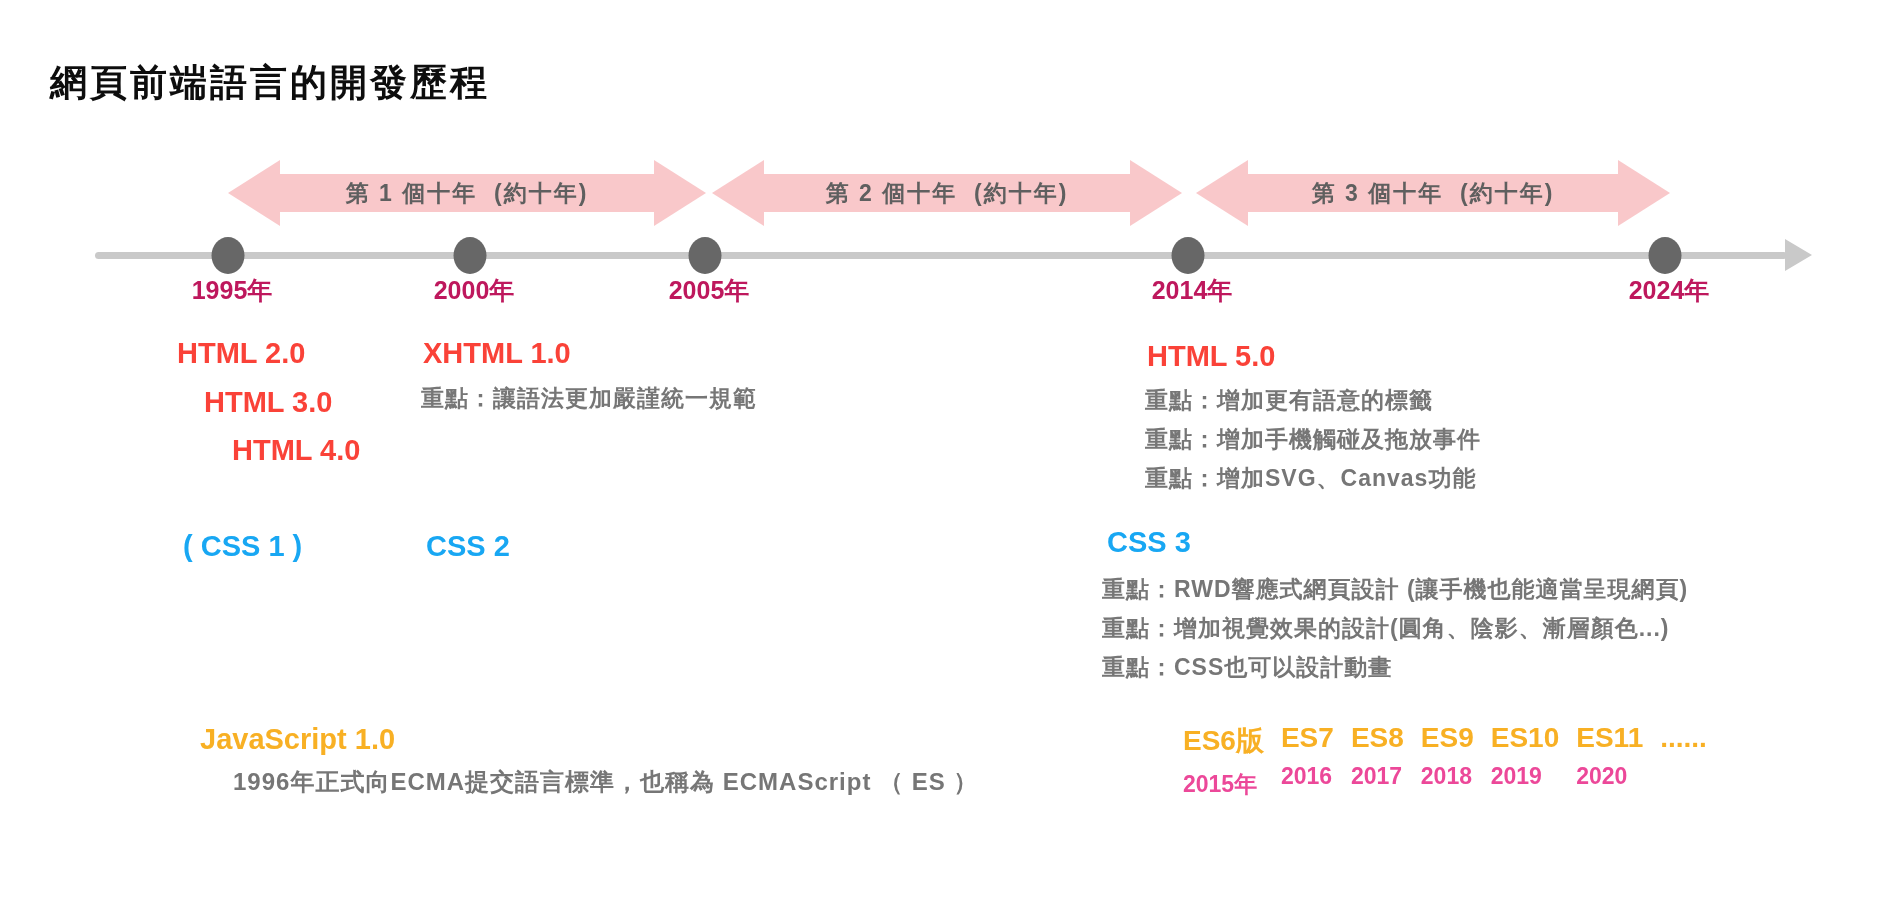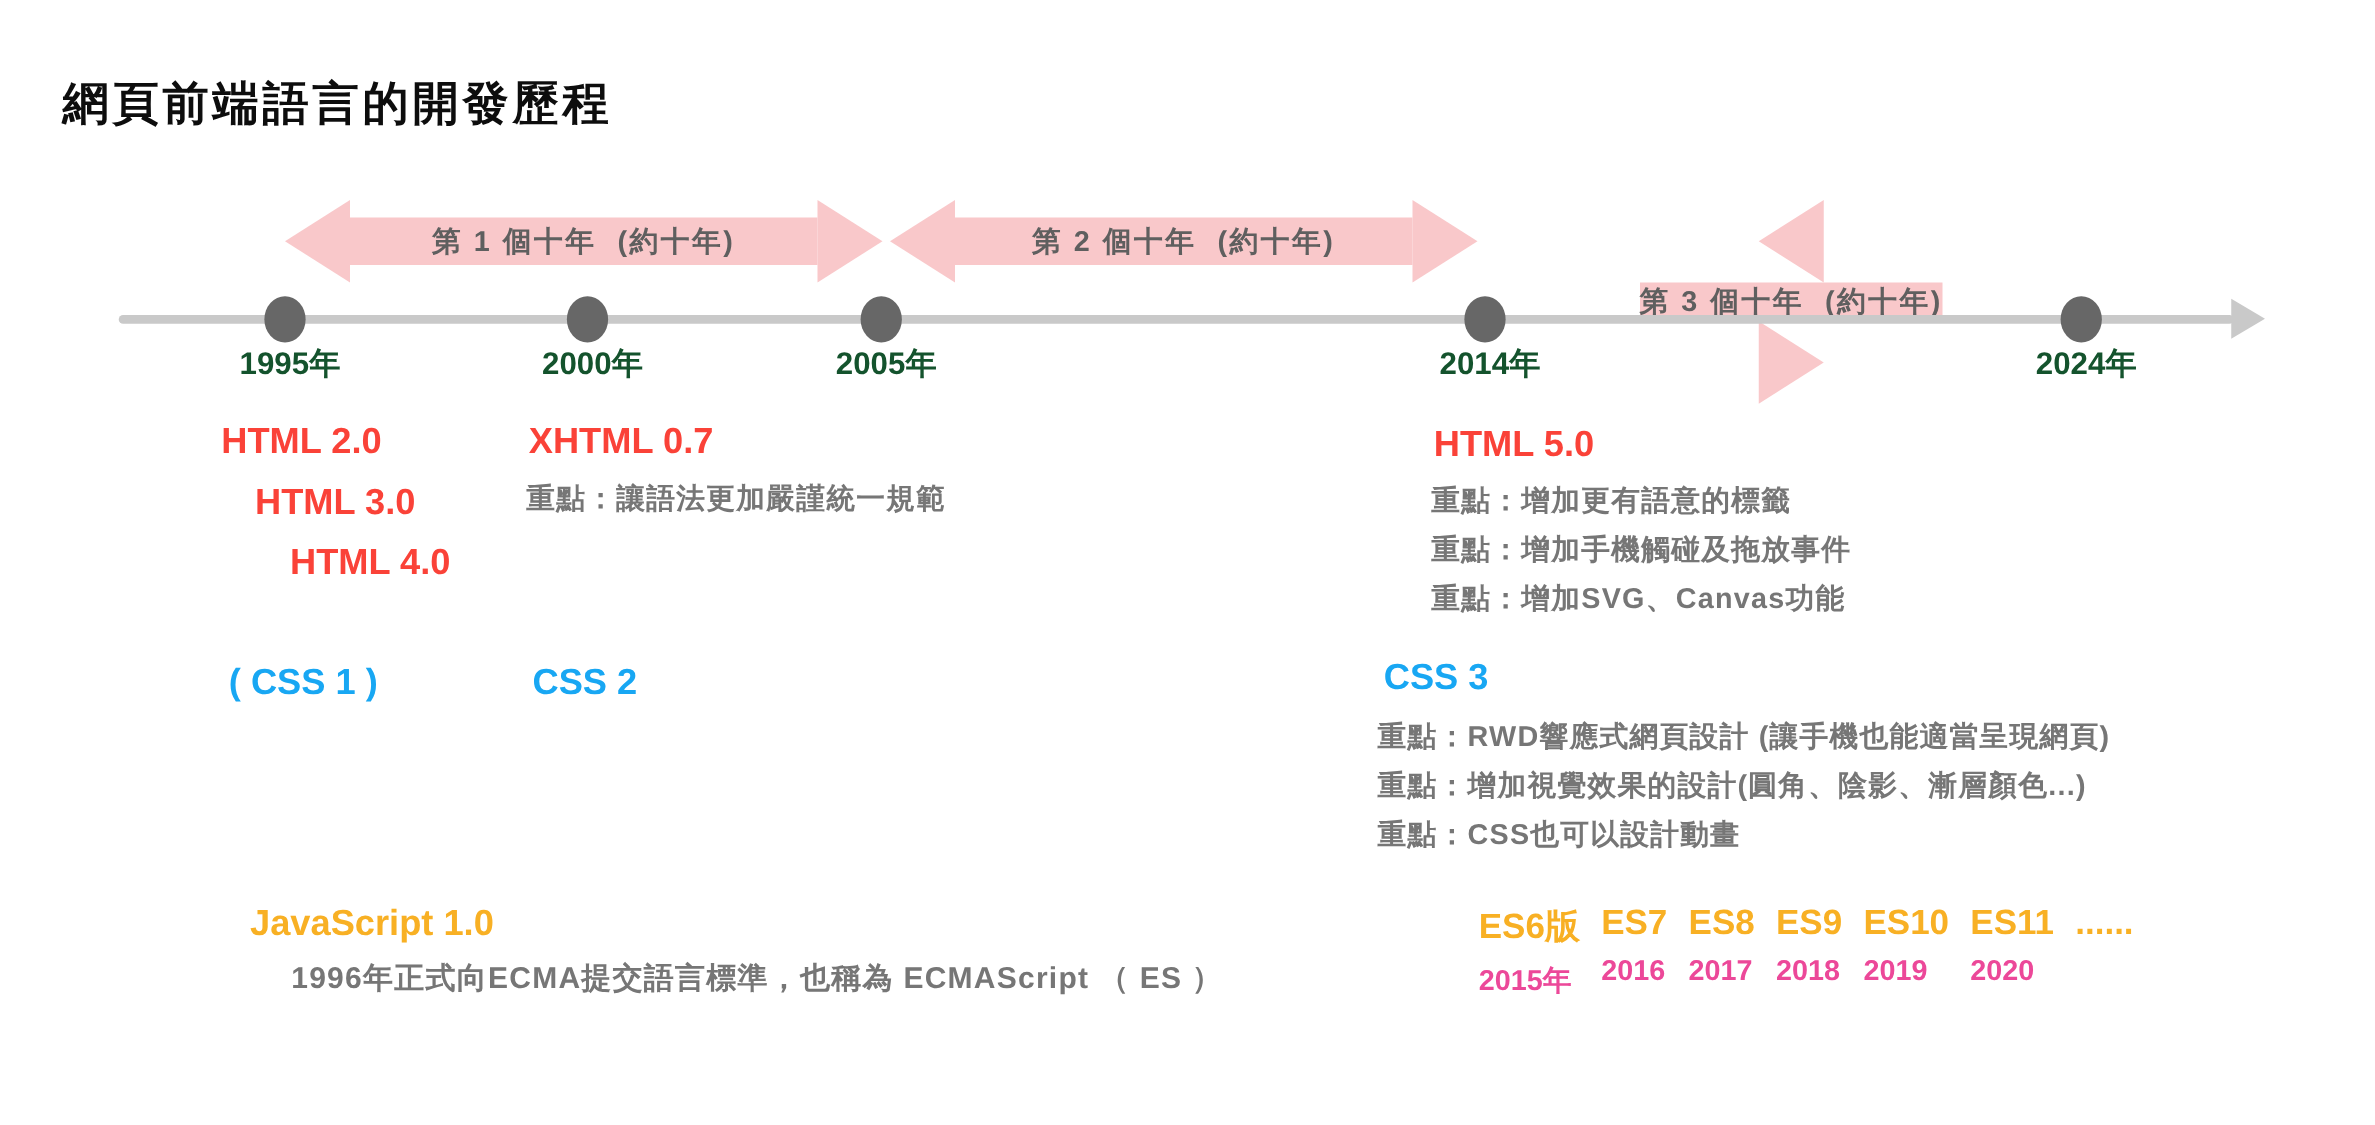--- a/index.html
+++ b/index.html
@@ -17,21 +17,21 @@
   .ah{width:0;height:0;border-top:33px solid transparent;border-bottom:33px solid transparent;flex:0 0 auto;}
   .ah.l{border-right:52px solid var(--pink);}
   .ah.r{border-left:52px solid var(--pink);}
   .abody{flex:1;height:38px;background:var(--pink);display:flex;align-items:center;justify-content:center;text-align:right;}
   .abody span{font-size:23px;font-weight:bold;color:#5f5f5f;letter-spacing:2px;white-space:pre;}
   
   .tl-line{position:absolute;left:95px;top:252px;width:1692px;height:7px;background:#c9c9c9;border-radius:4px;}
   .tl-head{position:absolute;left:1785px;top:239px;width:0;height:0;
            border-top:16px solid transparent;border-bottom:16px solid transparent;border-left:27px solid #c9c9c9;}
   .dot{position:absolute;top:237px;width:33px;height:37px;border-radius:50%;background:#676767;transform:translateX(-50%);}
-  .year{position:absolute;top:274px;transform:translateX(-50%);font-size:25px;font-weight:bold;color:#14532d;white-space:pre;}
+  .year{position:absolute;top:274px;transform:translateX(-50%);font-size:25px;font-weight:bold;color:#be185d;white-space:pre;}
   
   .v{position:absolute;margin:0;font-size:29px;font-weight:bold;white-space:pre;}
   .v.red{color:var(--red);}
   .v.blue{color:var(--blue);}
   .v.orange{color:var(--orange);}
   .note{position:absolute;font-size:23px;font-weight:bold;color:var(--gray_note);white-space:pre;letter-spacing:1px;}
   .note.big{font-size:24px;}
   
   .es-row{position:absolute;left:1183px;top:722px;display:flex;gap:17px;align-items:flex-start;}
   .es-col{display:flex;flex-direction:column;}
@@ -52,21 +52,21 @@
       </span>
     <span class="ah r"></span>
   </div>
   <div class="decade-arrow" style="left:712px;width:470px;">
     <span class="ah l"></span>
     <span class="abody">
         <span>第 2 個十年  (約十年)</span>
       </span>
     <span class="ah r"></span>
   </div>
-  <div class="decade-arrow" style="left:1196px;width:474px;flex-direction:column;">
+  <div class="decade-arrow" style="left:1196px;width:474px;">
     <span class="ah l"></span>
     <span class="abody">
         <span>第 3 個十年  (約十年)</span>
       </span>
     <span class="ah r"></span>
   </div>
 
   <div class="tl-line"></div>
   <div class="tl-head"></div>
 
@@ -79,21 +79,21 @@
   <span class="year" style="left:232px;">1995年</span>
   <span class="year" style="left:474px;">2000年</span>
   <span class="year" style="left:709px;">2005年</span>
   <span class="year" style="left:1192px;">2014年</span>
   <span class="year" style="left:1669px;">2024年</span>
 
   <p class="v red" style="left:177px;top:337px;">HTML 2.0</p>
   <p class="v red" style="left:204px;top:386px;">HTML 3.0</p>
   <p class="v red" style="left:232px;top:434px;">HTML 4.0</p>
 
-  <p class="v red" style="left:423px;top:337px;">XHTML 0.7</p>
+  <p class="v red" style="left:423px;top:337px;">XHTML 1.0</p>
   <span class="note" style="left:421px;top:383px;">重點：讓語法更加嚴謹統一規範</span>
 
   <p class="v red" style="left:1147px;top:340px;">HTML 5.0</p>
   <span class="note" style="left:1145px;top:385px;">重點：增加更有語意的標籤</span>
   <span class="note" style="left:1145px;top:424px;">重點：增加手機觸碰及拖放事件</span>
   <span class="note" style="left:1145px;top:463px;">重點：增加SVG、Canvas功能</span>
 
   <p class="v blue" style="left:183px;top:530px;">( CSS 1 )</p>
   <p class="v blue" style="left:426px;top:530px;">CSS 2</p>
   <p class="v blue" style="left:1107px;top:526px;">CSS 3</p>

